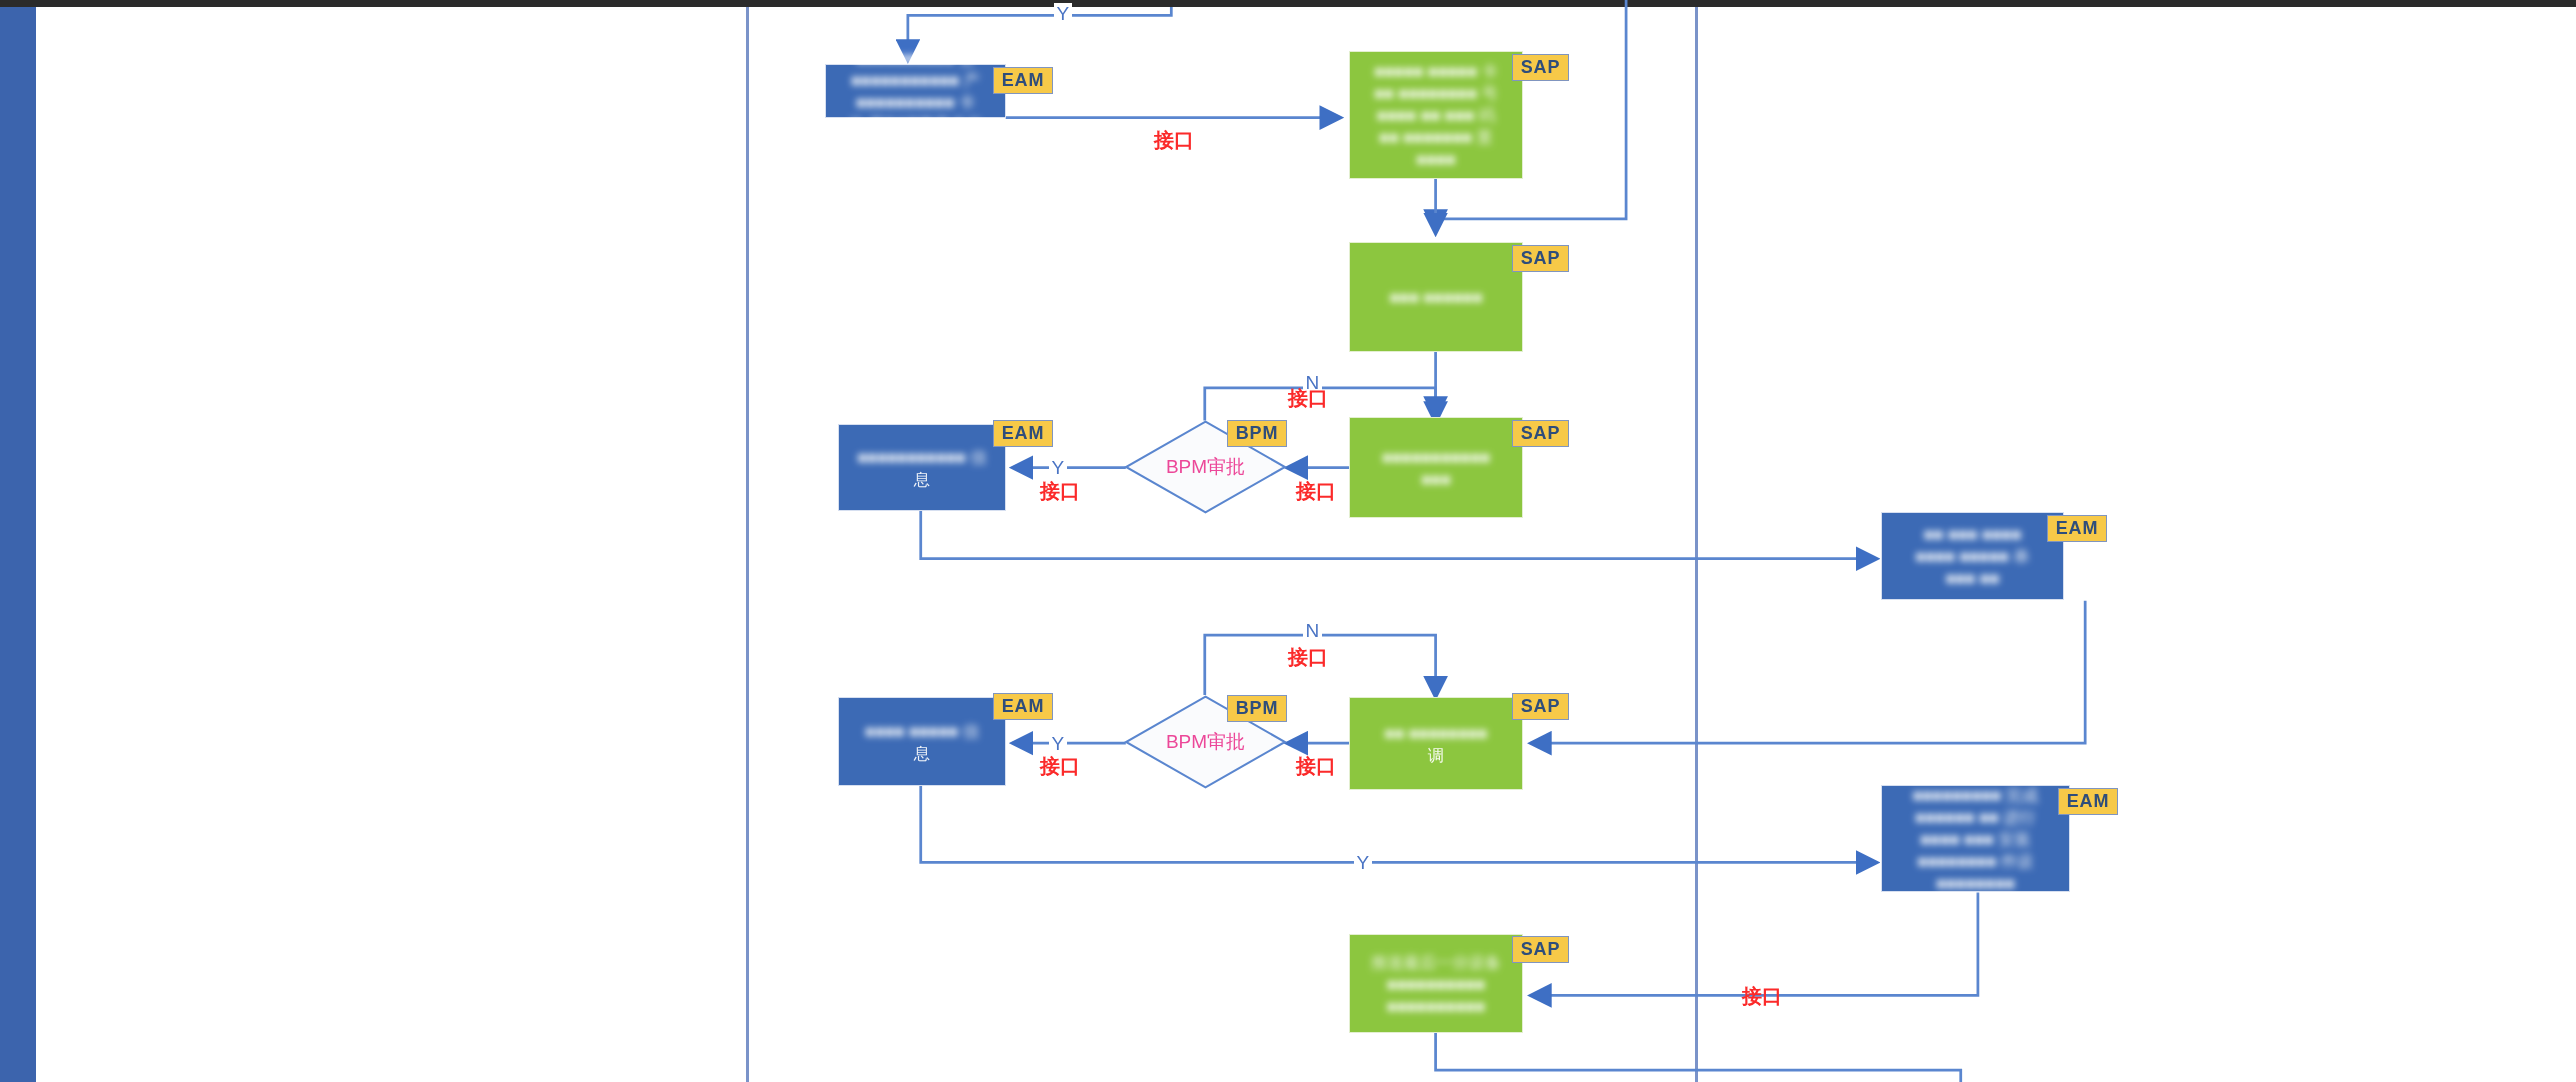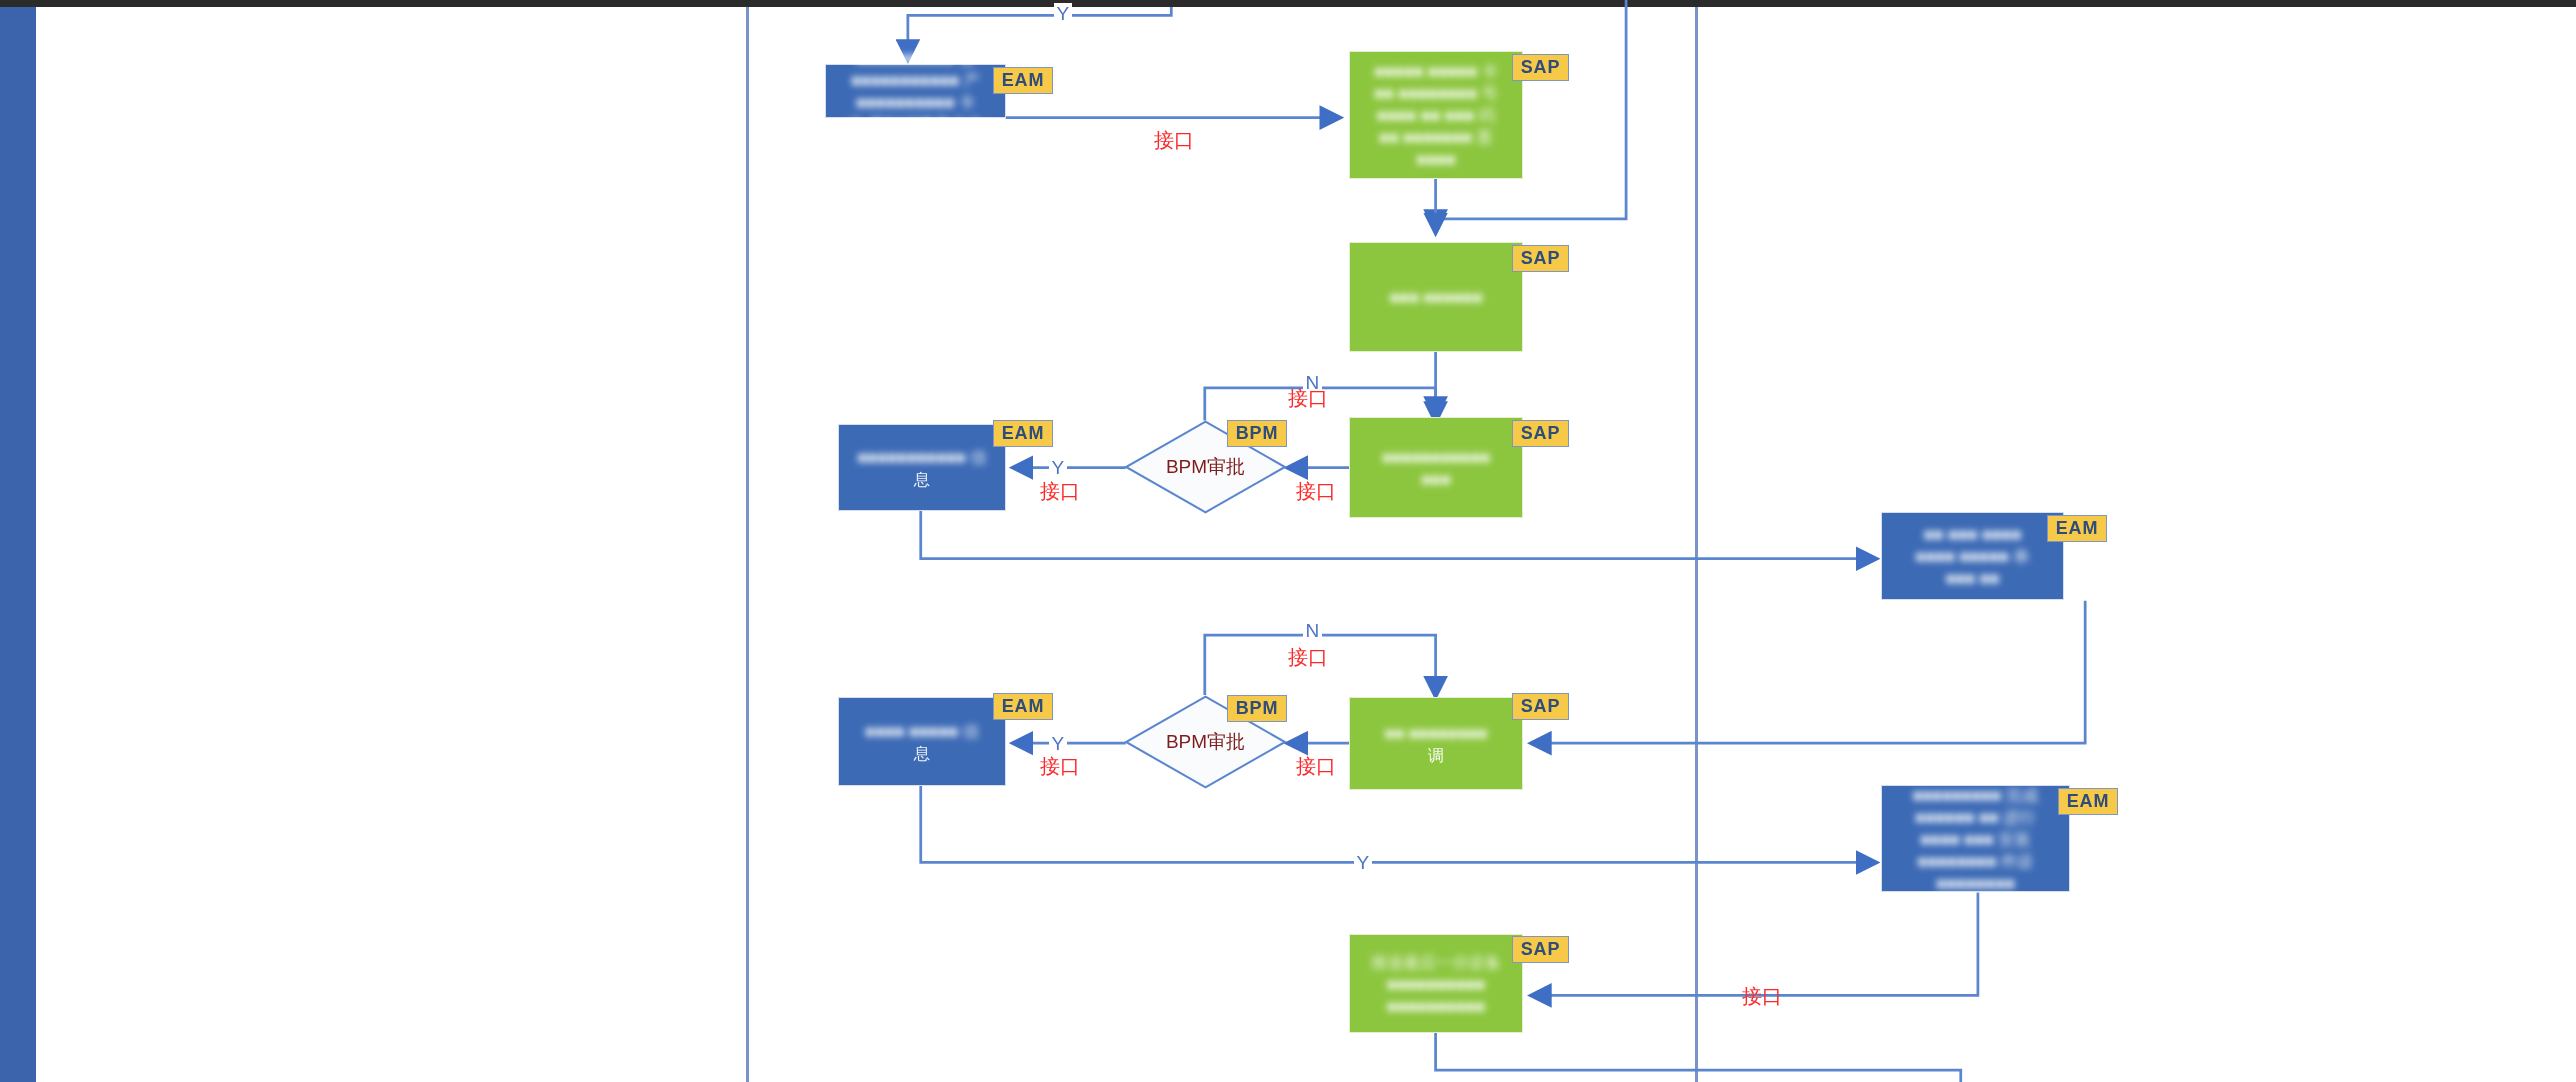--- a/index.html
+++ b/index.html
@@ -22,24 +22,24 @@
   .node.eam{background:#3c6ab5;border:0.9px solid #d6dff0;}
   .node.sap{background:#8cc63f;border:0.9px solid #e3efd0;}
   .node .txt{filter:blur(3.6px);opacity:.92;white-space:pre-line;}
   .node .txt.tail{filter:none;}
 
   .badge{position:absolute;background:#f7c948;border:0.9px solid #8095bf;
          color:#2e4d7b;font-size:18px;font-weight:bold;letter-spacing:0.9px;
          padding:0.9px 7.7px 1.7px;line-height:22px;white-space:nowrap;}
 
   .diamond{position:absolute;display:flex;align-items:center;justify-content:center;}
-  .diamond .dlabel{position:relative;color:#7f1d1d;font-size:19px;white-space:nowrap;}
+  .diamond .dlabel{position:relative;color:#ec4899;font-size:19px;white-space:nowrap;}
 
   .edge-label{position:absolute;font-size:19px;white-space:nowrap;}
-  .edge-label.red{color:#fb2a2a;font-weight:normal;font-size:20px;}
+  .edge-label.red{color:#fb2a2a;font-weight:bold;font-size:20px;}
   .edge-label.blue{color:#4a74c4;font-size:19px;background:#fff;padding:0 2.6px;}
 </style>
 </head>
 <body>
 
 <div id="canvas">
 
   <div class="topbar"></div>
   <div class="sidebar"></div>
   <div class="page"></div>

